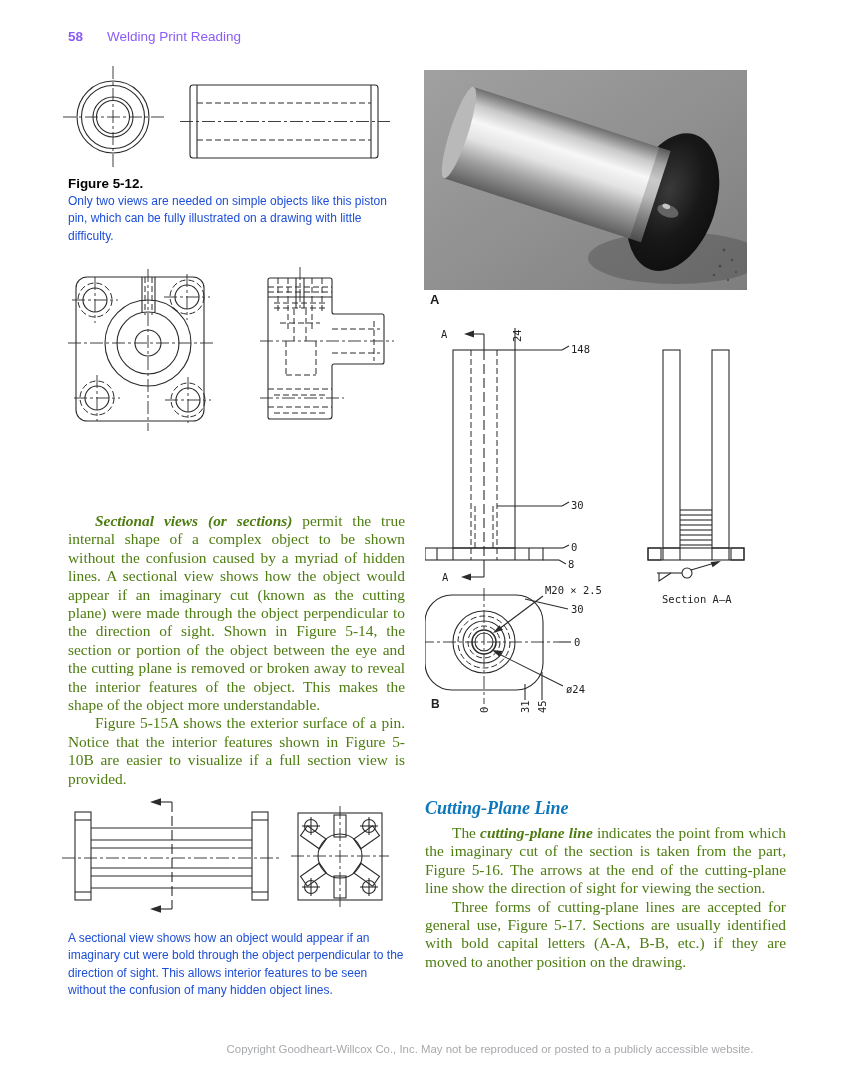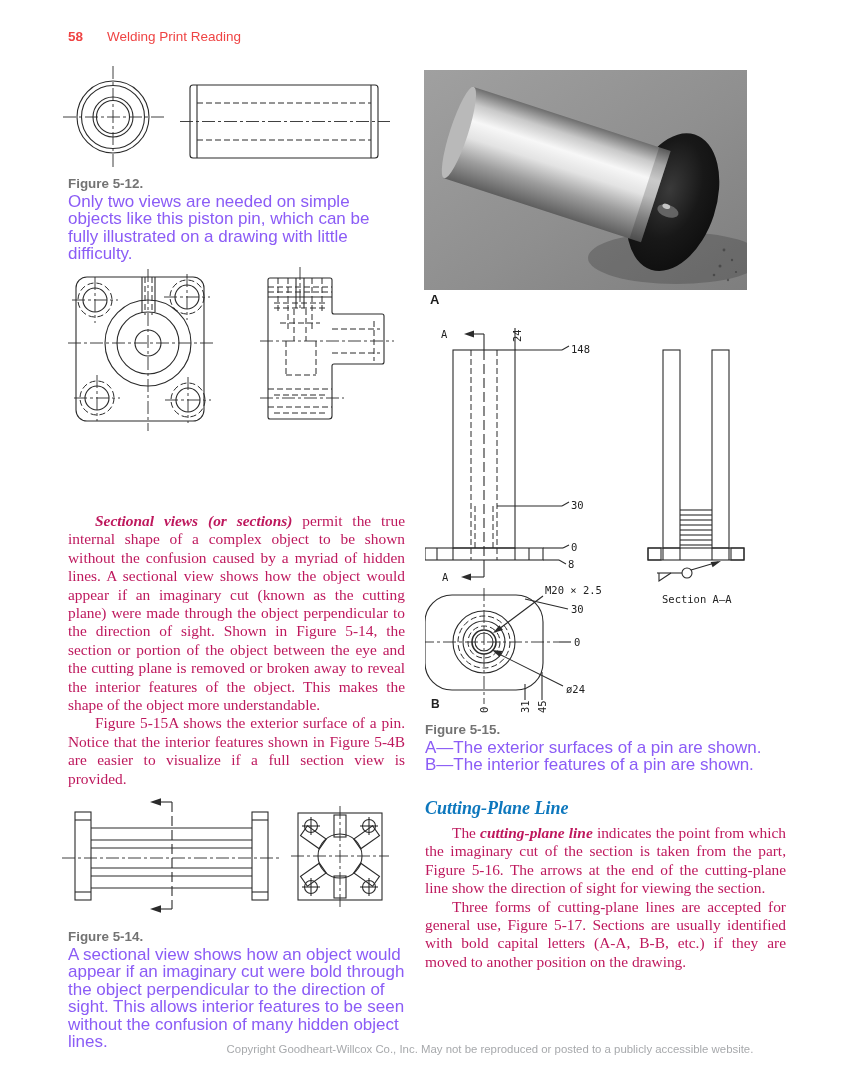--- a/index.html
+++ b/index.html
@@ -1,24 +1,24 @@
 <!DOCTYPE html>
 <html><head>
 <meta charset="utf-8">
 <style>
   html,body{margin:0;padding:0;background:#ffffff;}
   .page{position:relative;width:849px;height:1087px;background:#fff;overflow:hidden;
         font-family:"Liberation Sans",sans-serif;color:#1d1d1d;}
   .abs{position:absolute;}
-  .header{left:68px;top:29px;font-size:13.5px;color:#ef4444;}
+  .header{left:68px;top:29px;font-size:13.5px;color:#8b5cf6;}
   .pagenum{font-weight:bold;margin-right:24px;}
-  .figlabel{color:#737373;font-weight:bold;font-size:13.4px;line-height:16px;margin:0;}
-  .figcap{font-size:17px;line-height:17.4px;color:#8b5cf6;margin:1px 0 0 0;}
+  .figlabel{color:#000000;font-weight:bold;font-size:13.4px;line-height:16px;margin:0;}
+  .figcap{font-size:12px;line-height:17.4px;color:#1d4ed8;margin:1px 0 0 0;}
   .bodytext{font-family:"Liberation Serif",serif;font-size:15.4px;line-height:18.4px;
-            text-align:justify;color:#be185d;}
+            text-align:justify;color:#4d7c0f;}
   .bodytext p{margin:0;text-indent:27px;}
   .lead{font-weight:bold;font-style:italic;}
   .cutting-heading{font-family:"Liberation Serif",serif;font-style:italic;font-weight:bold;
             font-size:18px;color:#0d77bd;margin:0;}
   .footer{left:100px;width:780px;top:1043px;text-align:center;font-size:11.4px;color:#a7a9ac;}
   .sublabel{font-weight:bold;font-size:13px;color:#1a1a1a;}
   
   .drw .s  {stroke:#2b2b2b;stroke-width:1.1;fill:none;}
   .drw .sb {stroke:#2b2b2b;stroke-width:1.6;fill:none;}
   .drw .sd {stroke:#2b2b2b;stroke-width:1;fill:none;stroke-dasharray:6 3;}
@@ -123,21 +123,21 @@
       <line class="sd" x1="216" y1="150" x2="268" y2="150"></line>
       <line class="sd" x1="274" y1="66" x2="322" y2="66"></line>
       <line class="sd" x1="274" y1="90" x2="322" y2="90"></line>
       <line class="sd" x1="316" y1="58" x2="316" y2="98"></line>
     </g>
   </svg>
 
 
   <div class="abs bodytext" style="left:68px;top:512px;width:337px">
     <p><span class="lead">Sectional views (or sections)</span><span> permit the true internal shape of a complex object to be shown without the confusion caused by a myriad of hidden lines. A sectional view shows how the object would appear if an imaginary cut (known as the cutting plane) were made through the object perpendicular to the direction of sight. Shown in Figure 5-14, the section or portion of the object between the eye and the cutting plane is removed or broken away to reveal the interior features of the object. This makes the shape of the object more understandable.</span></p>
-    <p>Figure 5-15A shows the exterior surface of a pin. Notice that the interior features shown in Figure 5-4B are easier to visualize if a full section view is provided.</p>
+    <p>Figure 5-15A shows the exterior surface of a pin. Notice that the interior features shown in Figure 5-10B are easier to visualize if a full section view is provided.</p>
   </div>
 
   <svg class="abs drw" style="left:58px;top:790px" width="345" height="132" viewBox="0 0 345 132">
     <defs>
       <pattern id="h14" width="5" height="5" patternTransform="rotate(45)" patternUnits="userSpaceOnUse">
         <line x1="0" y1="0" x2="0" y2="5" stroke="#2b2b2b" stroke-width="1"></line>
       </pattern>
     </defs>
     <g>
       <rect class="s" x="17" y="22" width="16" height="88"></rect>
@@ -186,21 +186,20 @@
         <rect x="276" y="22" width="12" height="23" fill="url(#h14)" class="s"></rect>
         <rect x="276" y="87" width="12" height="23" fill="url(#h14)" class="s"></rect>
       </g>
       <circle class="s" cx="282" cy="66" r="22" fill="#fff"></circle>
       <line class="sc" x1="282" y1="16" x2="282" y2="117"></line>
       <line class="sc" x1="233" y1="66" x2="331" y2="66"></line>
     </g>
   </svg>
 
   <div class="abs" style="left:68px;top:929px;width:340px">
-    <p class="figlabel">Figure 5-14.</p>
     <p class="figcap">A sectional view shows how an object would appear if an imaginary cut were bold through the object perpendicular to the direction of sight. This allows interior features to be seen without the confusion of many hidden object lines.</p>
   </div>
 
   <svg class="abs" style="left:424px;top:70px" width="323" height="220" viewBox="0 0 323 220">
     <defs>
       <linearGradient id="pbg" x1="0" y1="0" x2="1" y2="1">
         <stop offset="0" stop-color="#a0a0a0"></stop>
           <stop offset="0.55" stop-color="#8f8f8f"></stop>
           <stop offset="1" stop-color="#7e7e7e"></stop>
       </linearGradient>
@@ -346,24 +345,20 @@
         <polygon class="fb" points="296,249 287.6,255.2 285.7,250"></polygon>
         <circle class="s" cx="262" cy="261" r="5"></circle>
         <line class="s" x1="257" y1="261" x2="232" y2="261"></line>
         <polygon class="fb" points="234,261 234,269 246,261" fill-opacity="0"></polygon>
         <path class="s" d="M234,261 L234,269 L246,261"></path>
       </g>
       <text x="237" y="291">Section A–A</text>
     </g>
   </svg>
 
-  <div class="abs" style="left:425px;top:722px;width:340px">
-    <p class="figlabel">Figure 5-15.</p>
-    <p class="figcap">A—The exterior surfaces of a pin are shown. B—The interior features of a pin are shown.</p>
-  </div>
 
   <h2 class="abs cutting-heading" style="left:425px;top:798px">Cutting-Plane Line</h2>
   <div class="abs bodytext" style="left:425px;top:824px;width:361px">
     <p><span>The </span><span class="lead">cutting-plane line</span><span> indicates the point from which the imaginary cut of the section is taken from the part, Figure 5-16. The arrows at the end of the cutting-plane line show the direction of sight for viewing the section.</span></p>
     <p>Three forms of cutting-plane lines are accepted for general use, Figure 5-17. Sections are usually identified with bold capital letters (A-A, B-B, etc.) if they are moved to another position on the drawing.</p>
   </div>
 
   <div class="abs footer">Copyright Goodheart-Willcox Co., Inc. May not be reproduced or posted to a publicly accessible website.</div>
 
 </div>

